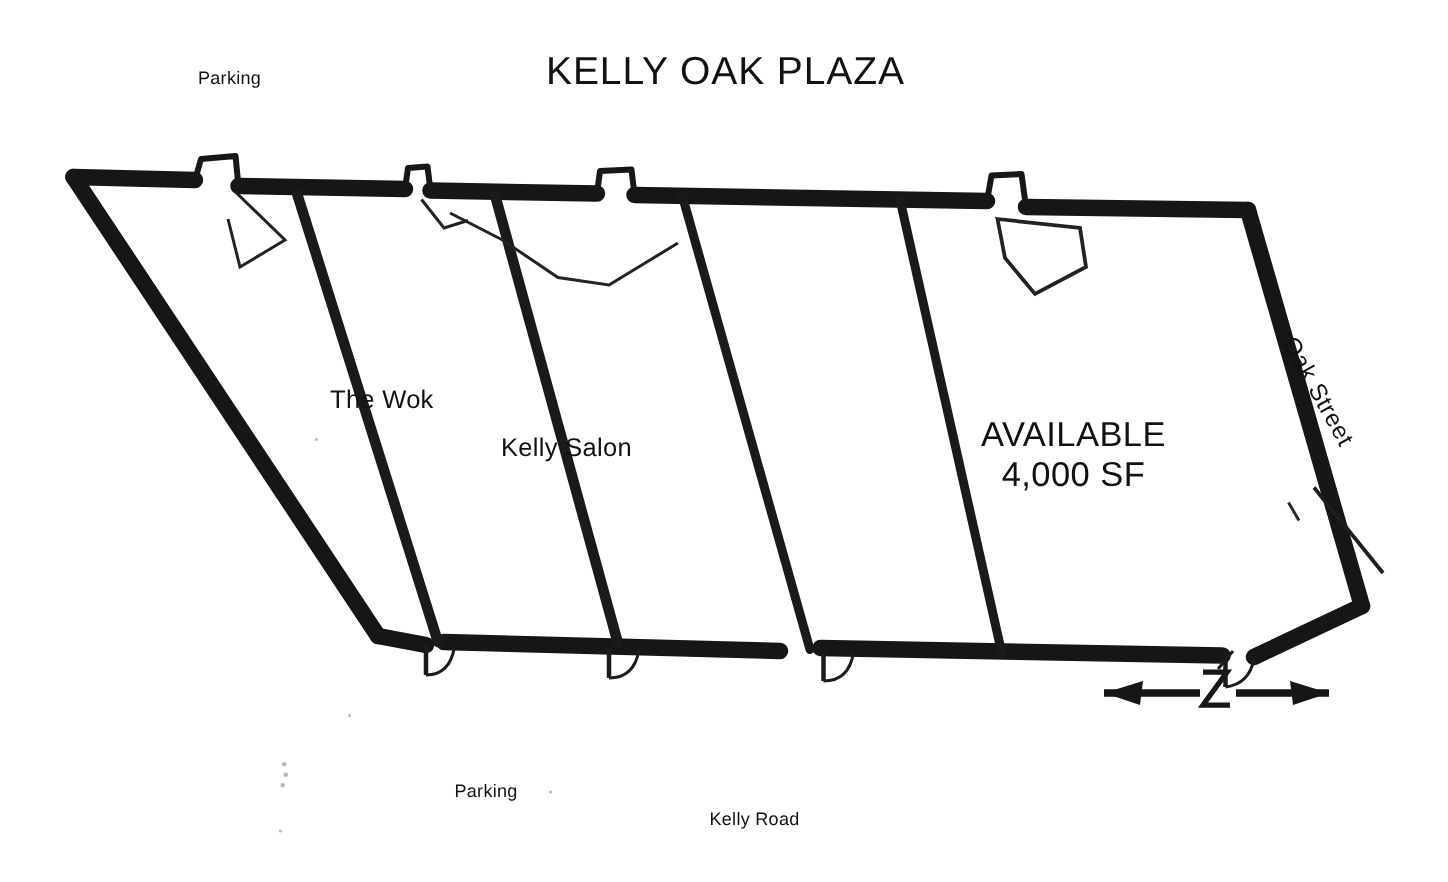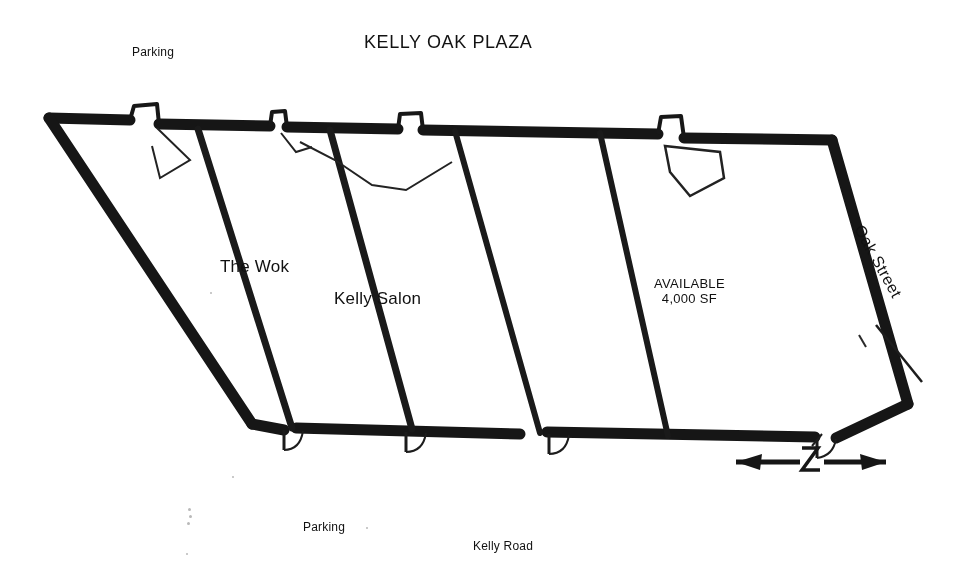--- a/index.html
+++ b/index.html
@@ -27,30 +27,30 @@
     height: 588px;
   }
   .lbl {
     position: absolute;
     white-space: pre;
     line-height: 1.18;
     color: #111111;
     font-family: "Liberation Sans", sans-serif;
   }
   .lbl-title {
-    font-size: 18px;
+    font-size: 26px;
     letter-spacing: 0.6px;
     color: #121212;
   }
   .lbl-tenant {
     font-size: 17px;
     letter-spacing: 0.2px;
   }
   .lbl-avail {
-    font-size: 13px;
+    font-size: 23px;
     text-align: center;
     letter-spacing: 0.3px;
   }
   .lbl-road {
     font-size: 12px;
     letter-spacing: 0.2px;
   }
   .lbl-parking {
     font-size: 12px;
     letter-spacing: 0.2px;

